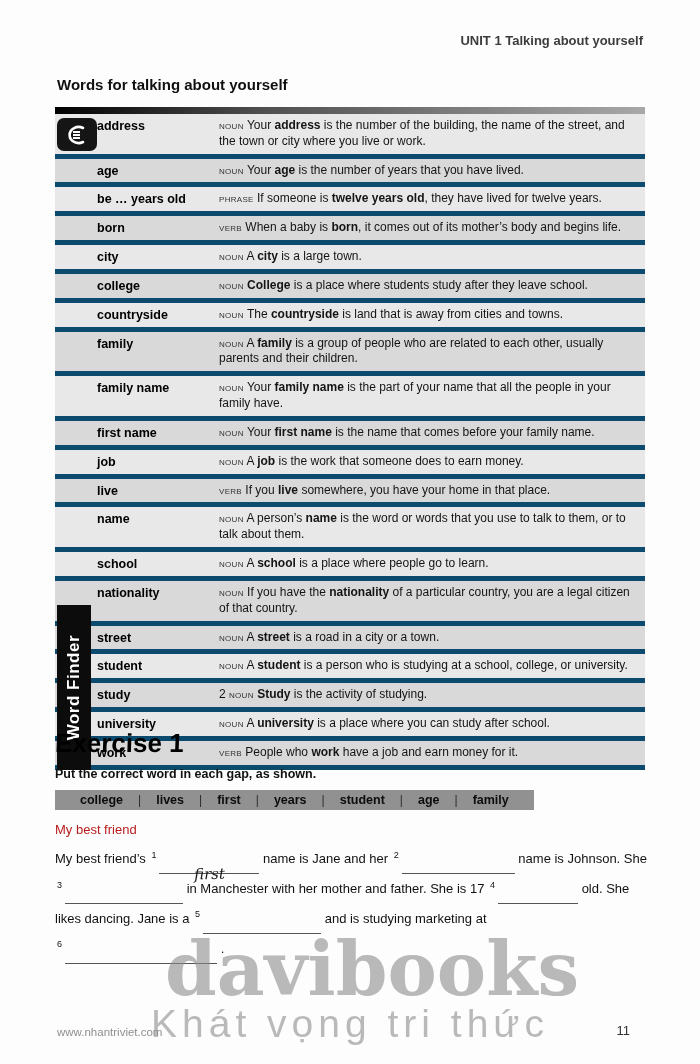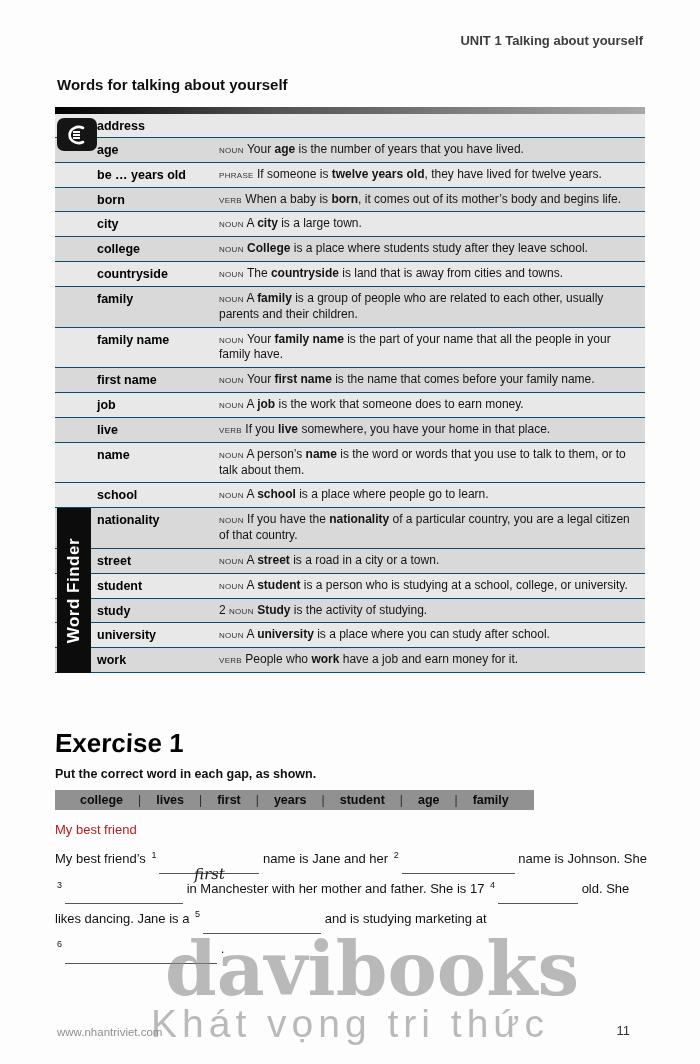--- a/index.html
+++ b/index.html
@@ -6,21 +6,21 @@
   html,body { background:#ffffff; }
   body { font-family:"Liberation Sans", sans-serif; }
   .page { position:relative; width:700px; height:1064px; background:#fdfdfd; overflow:hidden; }
 
   .unit-header { position:absolute; top:33px; right:57px; font-size:13px; font-weight:bold; color:#3c3c3c; }
   .section-title { position:absolute; top:76px; left:57px; font-size:15px; font-weight:bold; color:#101010;text-align:center; }
 
   
   .wordfinder { position:absolute; top:107px; left:55px; width:590px; }
   .wf-topbar { height:7px; background:linear-gradient(to right,#000000 0%, #4f4f4f 35%, #a8a8a8 100%); }
-  .wf-row { display:flex; padding:4px 10px 4px 42px; border-bottom:1px solid #0c4a6e; }
+  .wf-row { display:flex; padding:4px 10px 4px 42px; border-bottom:5px solid #0c4a6e; }
   .wf-row.odd  { background:#e8e8e8; }
   .wf-row.even { background:#d9d9d9; }
   .wf-term { flex:0 0 122px; font-weight:bold; font-size:12.5px; color:#000; padding-top:1px; }
   .wf-def { flex:1; font-size:12px; color:#141414; line-height:1.32; }
   .wf-line { }
   .pos { font-size:8px; color:#333; letter-spacing:.3px; }
   .bold { font-weight:bold; }
 
   .wf-icon { position:absolute; top:11px; left:2px; width:40px; height:33px; background:#151515;
              border-radius:7px; display:flex; align-items:center; justify-content:center; }
@@ -62,20 +62,23 @@
 <div class="page">
 
   <div class="unit-header">UNIT 1 Talking about yourself</div>
   <div class="section-title">Words for talking about yourself</div>
 
   <div class="wordfinder">
     <div class="wf-topbar"></div>
     <div id="wf-rows">
         <div class="wf-row odd">
           <div class="wf-term">address</div>
+          <div class="wf-def">
+            <div class="wf-line"><span class="pos">NOUN</span><span> Your </span><span class="bold">address</span><span> is the number of the building, the name of the street, and the town or city where you live or work.</span></div>
+          </div>
         </div>
         <div class="wf-row even">
           <div class="wf-term">age</div>
           <div class="wf-def">
             <div class="wf-line"><span class="pos">NOUN</span><span> Your </span><span class="bold">age</span><span> is the number of years that you have lived.</span></div>
           </div>
         </div>
         <div class="wf-row odd">
           <div class="wf-term">be … years old</div>
           <div class="wf-def">

